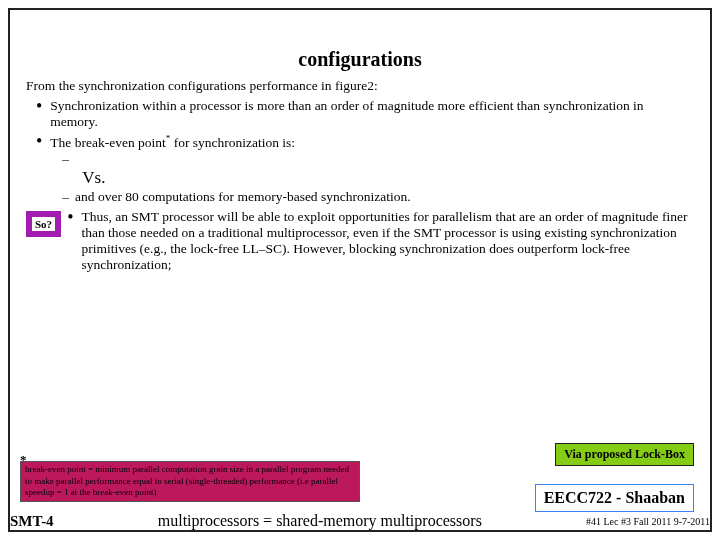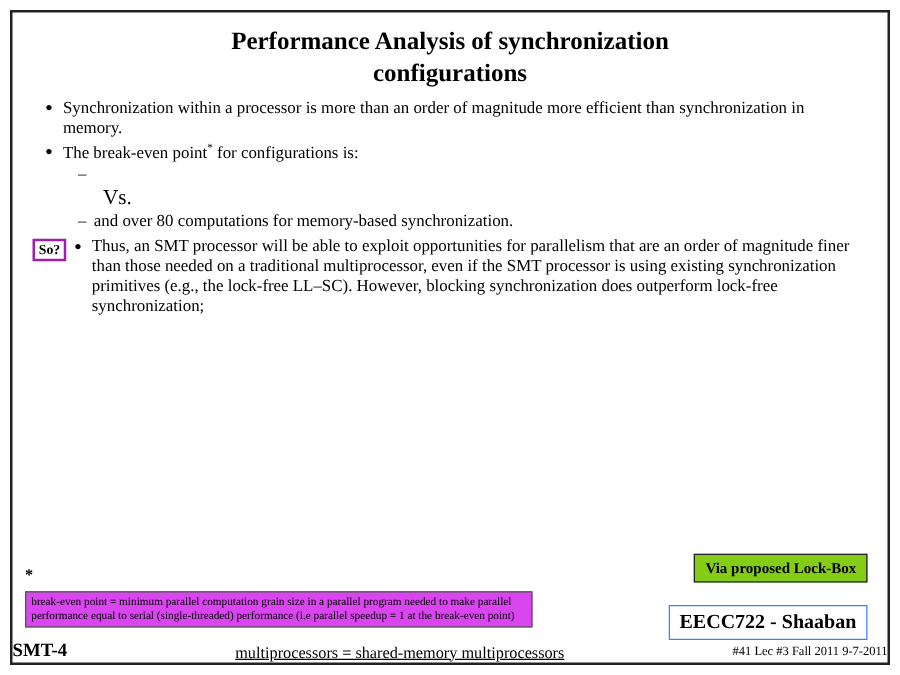--- a/index.html
+++ b/index.html
@@ -68,21 +68,21 @@
       font-size: 17px;
       margin-left: 20px;
       margin-bottom: 1px;
     }
     .so-row {
       display: flex;
       align-items: flex-start;
       margin-top: 2px;
     }
     .so-badge {
-      border: 2px solid #a21caf;
+      border: 6px solid #a21caf;
       font-size: 11px;
       padding: 1px 3px;
       margin-right: 6px;
       flex-shrink: 0;
       margin-top: 2px;
       font-weight: bold;
     }
     .so-bullet {
       font-size: 18px;
       margin-right: 8px;
@@ -97,26 +97,26 @@
       position: absolute;
       left: 10px;
       bottom: 62px;
       font-size: 13px;
       font-weight: bold;
     }
     .footnote-box {
       position: absolute;
       left: 10px;
       bottom: 28px;
-      width: 406px;
+      width: 340px;
       border: 1px solid #555;
       padding: 2px 4px;
       font-size: 9px;
       line-height: 1.3;
-      background: #d946ef;
+      background: #be185d;
     }
     .via-box {
       position: absolute;
       right: 16px;
       bottom: 64px;
       border: 1px solid #222;
       padding: 3px 8px;
       font-size: 12px;
       font-weight: bold;
       background: #84cc16;
@@ -139,48 +139,48 @@
       display: flex;
       align-items: center;
       justify-content: space-between;
     }
     .smt-label {
       font-size: 15px;
       font-weight: bold;
       text-align: right;
     }
     .bottom-center-text {
-      font-size: 13px;
-      text-decoration: underline;
+      font-size: 16px;
     }
     .lec-info {
       font-size: 10px;
       text-align: right;
     }
     .star-sup { font-size: 9px; vertical-align: super; }
   </style>
 </head>
 <body>
 
 <div class="outer-border">
   <div class="title-block">
-    <span>Performance Analysis of synchronization</span><br>
+    <br>
     <span>configurations</span>
   </div>
 
+  <div class="intro-text">From the synchronization configurations performance in figure2:</div>
 
   <ul class="bullet-list">
     <li>
       <span class="bullet-dot">•</span>
       <span class="bullet-content">Synchronization within a processor is more than an order of magnitude more efficient than synchronization in memory.</span>
     </li>
     <li>
       <span class="bullet-dot">•</span>
       <span class="bullet-content">
-        <span class="underline">The break-even point</span><span class="star-sup">*</span><span class="underline"> for configurations is:</span>
+        <span class="underline">The break-even point</span><span class="star-sup">*</span><span class="underline"> for synchronization is:</span>
         <div class="indent-block">
           <div class="dash-line">
             <span class="dash">–</span>
           </div>
           <div class="vs-text">Vs.</div>
           <div class="dash-line">
             <span class="dash">–</span>
             <span class="underline">and over 80 computations for memory-based synchronization.</span>
           </div>
         </div>

